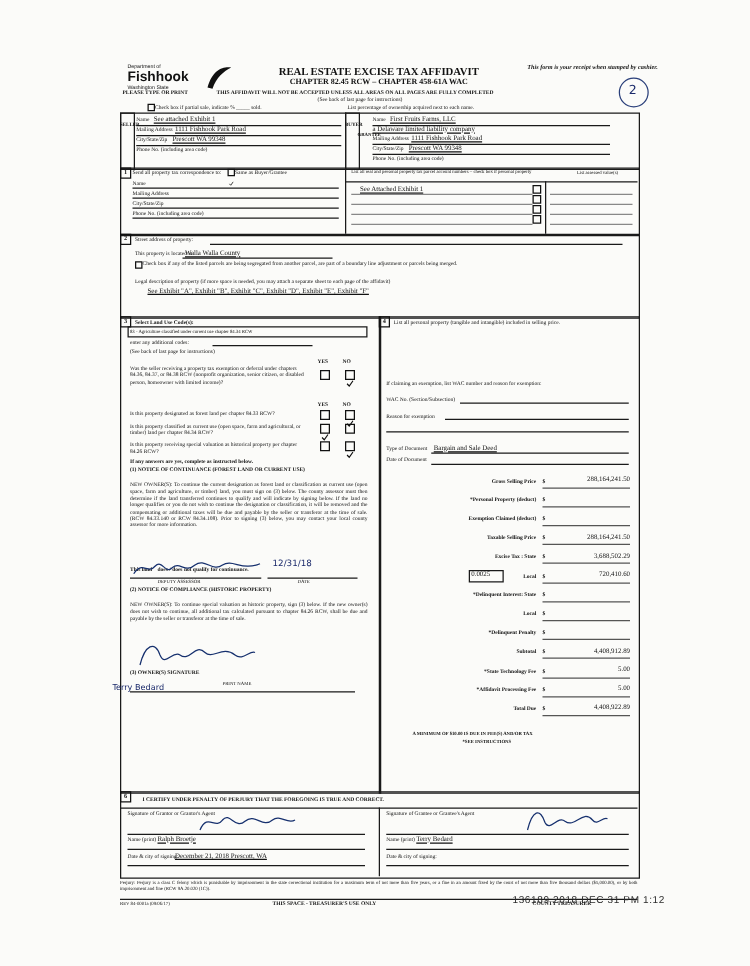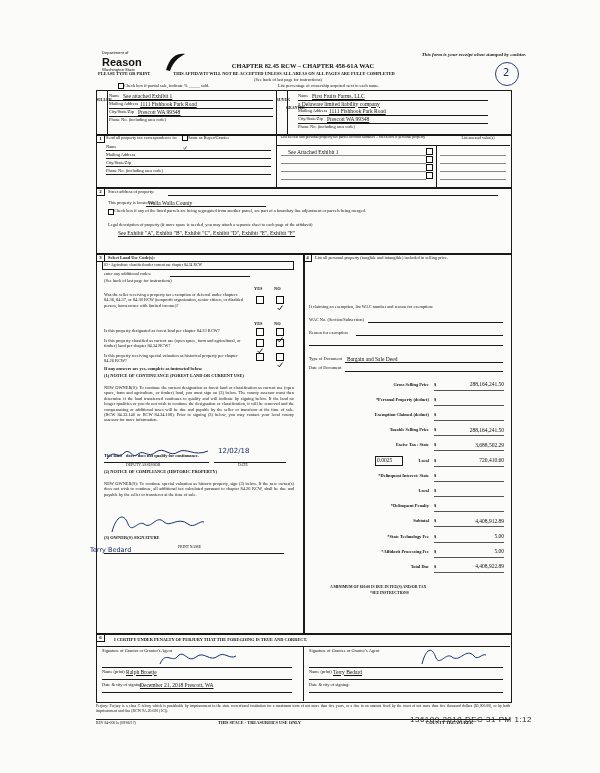--- a/index.html
+++ b/index.html
@@ -38,26 +38,27 @@
 <div class="page">
   <div class="scan"></div>
 
   <div class="abs" style="left:495px;top:62px;width:22px;height:22px;border:1px solid #2a3f7a;border-radius:50%;">
     <span class="abs hand" style="left:7px;top:4px;font-size:10px;">2</span>
   </div>
 
   <div class="form">
 
     <div class="revdept">Department of</div>
-    <div class="revword">Reason</div>
+    <div class="revword">Fishhook</div>
     <div class="revstate">Washington State</div>
     <svg class="swoosh" viewBox="0 0 22 20">
       <path d="M2 18 C6 4, 14 1, 21 2 C15 5, 9 10, 6 19 Z" fill="#111"></path>
     </svg>
 
+    <div class="title">REAL ESTATE EXCISE TAX AFFIDAVIT</div>
     <div class="subtitle">CHAPTER 82.45 RCW – CHAPTER 458-61A WAC</div>
     <div class="receipt">This form is your receipt when stamped by cashier.</div>
 
     <div class="abs t b" style="left:20px;top:23px;">PLEASE TYPE OR PRINT</div>
     <div class="abs t b" style="left:56px;top:23px;width:300px;text-align:center;">THIS AFFIDAVIT WILL NOT BE ACCEPTED UNLESS ALL AREAS ON ALL PAGES ARE FULLY COMPLETED</div>
     <div class="abs t" style="left:150px;top:29px;width:120px;text-align:center;">(See back of last page for instructions)</div>
 
     <div class="chk" style="left:40px;top:35px;width:4px;height:4px;"></div>
     <div class="abs t" style="left:46px;top:35px;">Check box if partial sale, indicate % _____ sold.</div>
     <div class="abs t" style="left:200px;top:35px;">List percentage of ownership acquired next to each name.</div>
@@ -194,21 +195,21 @@
 
     <div class="abs t b" style="left:26px;top:318px;">If any answers are yes, complete as instructed below.</div>
     <div class="abs t b" style="left:26px;top:325px;width:190px;">(1) NOTICE OF CONTINUANCE (FOREST LAND OR CURRENT USE)</div>
     <div class="abs t" style="left:26px;top:337px;width:190px;text-align:justify;">NEW OWNER(S): To continue the current designation as forest land or classification as current use (open space, farm and agriculture, or timber) land, you must sign on (3) below. The county assessor must then determine if the land transferred continues to qualify and will indicate by signing below. If the land no longer qualifies or you do not wish to continue the designation or classification, it will be removed and the compensating or additional taxes will be due and payable by the seller or transferor at the time of sale. (RCW 84.33.140 or RCW 84.34.108). Prior to signing (3) below, you may contact your local county assessor for more information.</div>
 
     <div class="abs t b" style="left:26px;top:405px;">This land</div>
     <div class="abs t b" style="left:48px;top:405px;">does / does not qualify for continuance.</div>
     <svg class="abs" style="left:26px;top:398px;width:110px;height:18px;" viewBox="0 0 110 18">
       <path d="M3 13 C10 2, 14 14, 20 7 C26 1, 28 14, 34 8 C40 3, 44 13, 52 6 C60 0, 66 12, 74 6 C82 1, 90 11, 104 5" stroke="#16306e" stroke-width="1" fill="none"></path>
     </svg>
-    <div class="abs hand" style="left:140px;top:399px;font-size:7px;">12/02/18</div>
+    <div class="abs hand" style="left:140px;top:399px;font-size:7px;">12/31/18</div>
     <div class="line" style="left:26px;top:414px;width:105px;height:0.5px;"></div>
     <div class="line" style="left:136px;top:414px;width:72px;height:0.5px;"></div>
     <div class="abs tiny" style="left:48px;top:415px;">DEPUTY ASSESSOR</div>
     <div class="abs tiny" style="left:160px;top:415px;">DATE</div>
 
     <div class="abs t b" style="left:26px;top:421px;width:190px;">(2) NOTICE OF COMPLIANCE (HISTORIC PROPERTY)</div>
     <div class="abs t" style="left:26px;top:433px;width:190px;text-align:justify;">NEW OWNER(S): To continue special valuation as historic property, sign (3) below. If the new owner(s) does not wish to continue, all additional tax calculated pursuant to chapter 84.26 RCW, shall be due and payable by the seller or transferor at the time of sale.</div>
 
     <svg class="abs" style="left:30px;top:462px;width:100px;height:26px;" viewBox="0 0 100 26">
       <path d="M4 22 C8 6, 16 2, 20 14 C24 24, 30 10, 36 14 C44 20, 48 4, 56 12 C62 18, 70 6, 80 14 C86 19, 92 10, 96 12" stroke="#16306e" stroke-width="1" fill="none"></path>

